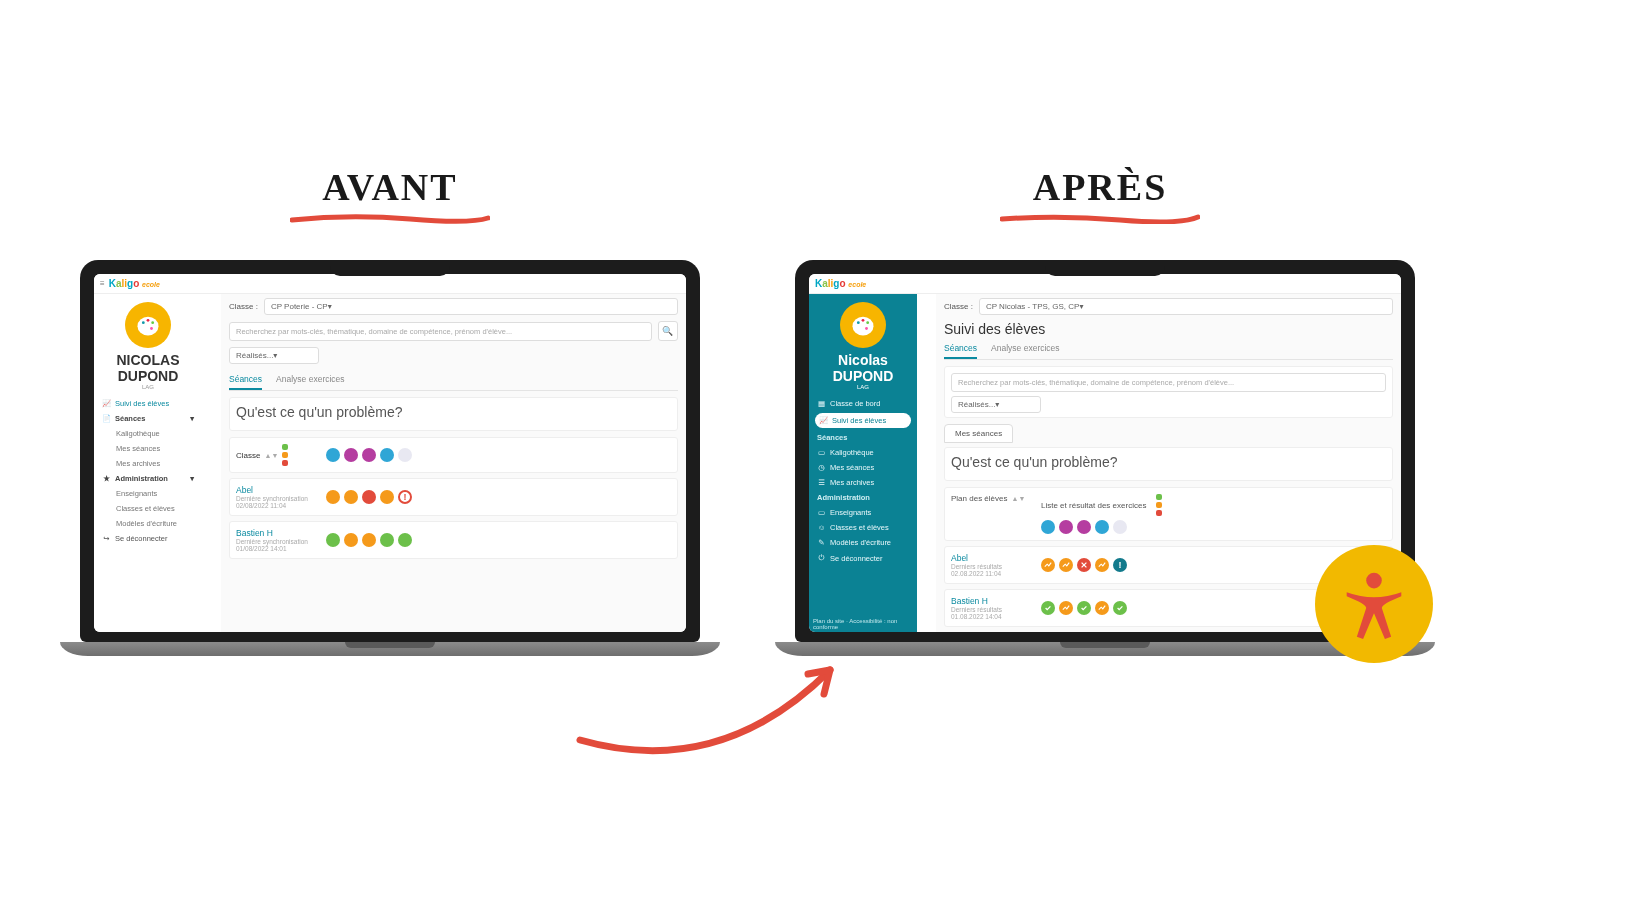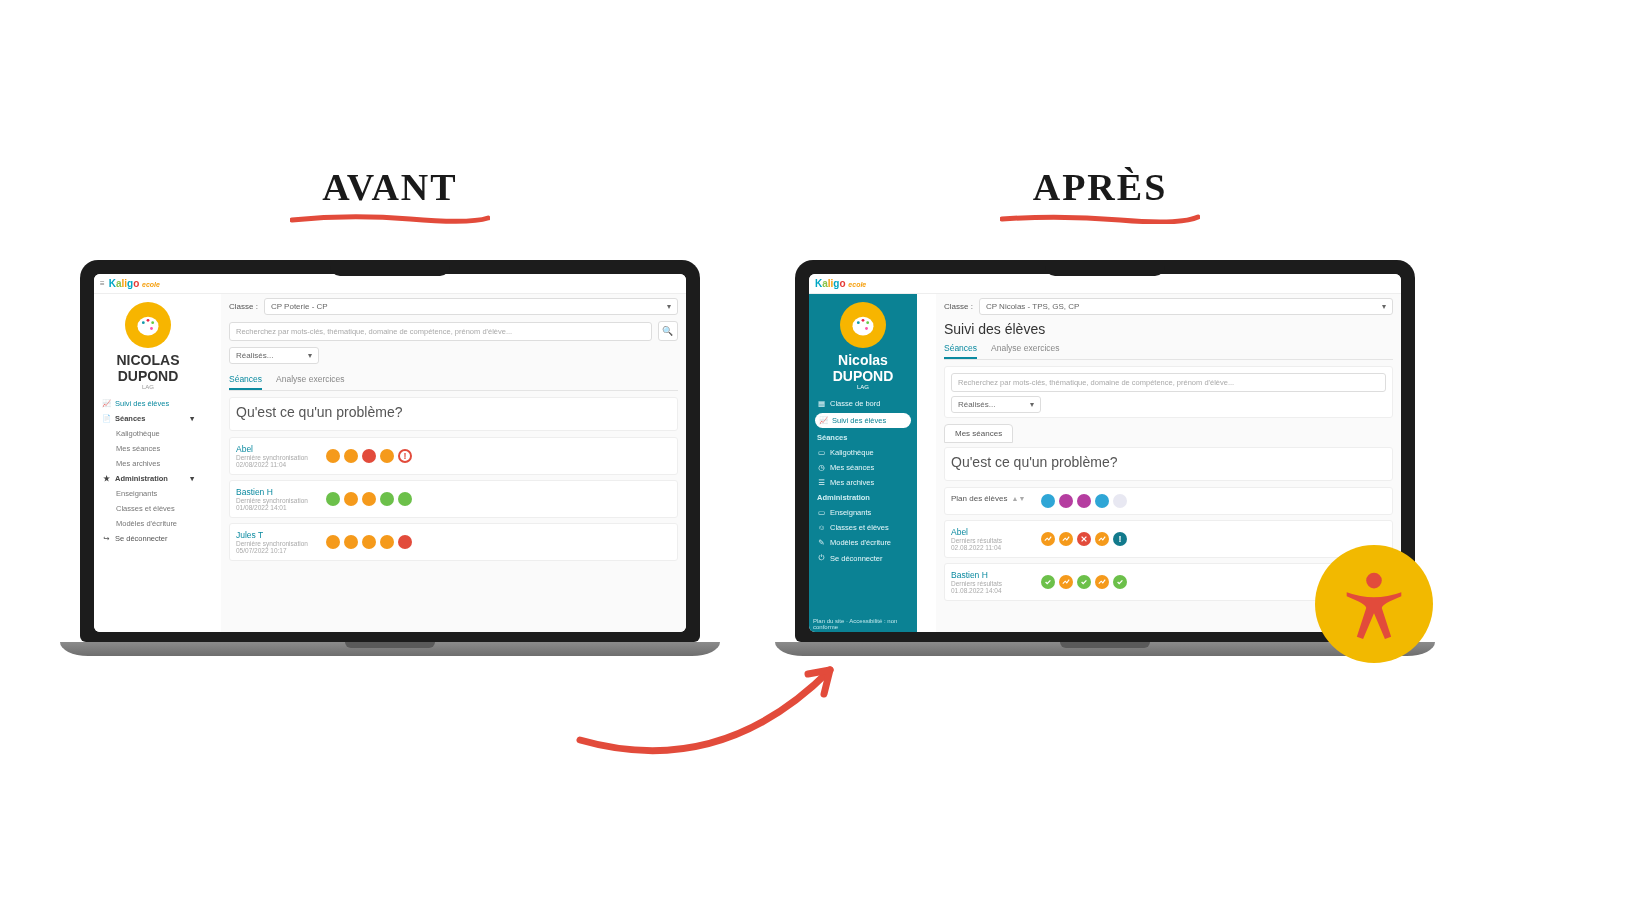--- a/index.html
+++ b/index.html
@@ -136,21 +136,21 @@
   }
   .sidebar-after .user-name,
   .sidebar-after .user-sub { color:#fff; }
 
   
   .main { flex:1; padding:4px 8px; overflow:hidden; background:#fafafa;margin-left:19px;}
   .row { display:flex; align-items:center; gap:6px; margin-bottom:6px;}
   .label { font-size:8px; color:#555; }
   .select {
     flex:1; background:#fff; border:1px solid #ddd; border-radius:3px;
-    padding:3px 6px; font-size:8px; color:#666; display:flex; justify-content:space-between;
+    padding:3px 6px; font-size:8px; color:#666; display:flex; justify-content:flex-start;
   }
   .search-field{
     flex:1; background:#fff; border:1px solid #ddd; border-radius:3px;
     padding:4px 6px; font-size:7.5px; color:#aaa;
   }
   .icon-btn{
     width:20px;height:20px; background:#fff;border:1px solid #ddd;border-radius:3px;
     display:flex;align-items:center;justify-content:center; font-size:9px; color:#777;
   }
   .tabs{ display:flex; gap:14px; border-bottom:1px solid #e4e4e4; font-size:8.5px; margin-bottom:6px;}
@@ -322,20 +322,44 @@
           </div>
           <div class="tabs">
             <div class="tab active">Séances</div>
             <div class="tab">Analyse exercices</div>
           </div>
 
           <div class="panel">
             <div class="title">Qu'est ce qu'un problème?</div>
           </div>
 
+          <div class="stud-row">
+            <div class="stud-col" style="display:flex;align-items:center;gap:4px">
+              <span>Classe</span>
+              <span style="font-size:7px;color:#aaa">▲▼</span>
+              <div class="legend">
+                <div class="lrow">
+                    <span class="sq" style="background:#6cc04a"></span>
+                  </div>
+                <div class="lrow">
+                    <span class="sq" style="background:#f59a1b"></span>
+                  </div>
+                <div class="lrow">
+                    <span class="sq" style="background:#e24b3b"></span>
+                  </div>
+              </div>
+            </div>
+            <div class="dots">
+              <span class="dot c-blue"></span>
+                <span class="dot c-mag"></span>
+                <span class="dot c-mag"></span>
+                <span class="dot c-blue"></span>
+                <span class="dot c-grey"></span>
+            </div>
+          </div>
 
           <div class="stud-row">
             <div class="stud-col">
               <div class="stud-name">Abel</div>
               <div class="stud-meta">Dernière synchronisation</div>
               <div class="stud-meta">02/08/2022 11:04</div>
             </div>
             <div class="dots">
               <span class="dot c-orange"></span>
                 <span class="dot c-orange"></span>
@@ -354,34 +378,20 @@
             <div class="dots">
               <span class="dot c-green"></span>
                 <span class="dot c-orange"></span>
                 <span class="dot c-orange"></span>
                 <span class="dot c-green"></span>
                 <span class="dot c-green"></span>
             </div>
           </div>
 
 
-          <div class="stud-row">
-            <div class="stud-col">
-              <div class="stud-name">Jules T</div>
-              <div class="stud-meta">Dernière synchronisation</div>
-              <div class="stud-meta">05/07/2022 10:17</div>
-            </div>
-            <div class="dots">
-              <span class="dot c-orange"></span>
-                <span class="dot c-orange"></span>
-                <span class="dot c-orange"></span>
-                <span class="dot c-orange"></span>
-                <span class="dot c-red"></span>
-            </div>
-          </div>
 
         </div>
       </div>
     </div>
   </div>
   <div class="base"></div>
 </div>
 
 <div class="laptop laptop-right">
   <div class="bezel">
@@ -485,20 +495,34 @@
           <div class="panel">
             <div class="title">Qu'est ce qu'un problème?</div>
           </div>
 
           <div class="header-cols">
             <div class="stud-col col-head">
               <span>Plan des élèves</span>
               <span style="font-size:7px;color:#aaa">▲▼</span>
             </div>
             <div style="flex:1">
+              <div class="col-head" style="margin-bottom:4px">
+                <span>Liste et résultat des exercices</span>
+                <div class="legend" style="margin-left:6px">
+                  <div class="lrow">
+                      <span class="sq" style="background:#6cc04a"></span>
+                    </div>
+                  <div class="lrow">
+                      <span class="sq" style="background:#f59a1b"></span>
+                    </div>
+                  <div class="lrow">
+                      <span class="sq" style="background:#e24b3b"></span>
+                    </div>
+                </div>
+              </div>
               <div class="dots">
                 <span class="dot c-blue"></span>
                   <span class="dot c-mag"></span>
                   <span class="dot c-mag"></span>
                   <span class="dot c-blue"></span>
                   <span class="dot c-grey"></span>
               </div>
             </div>
           </div>
 

